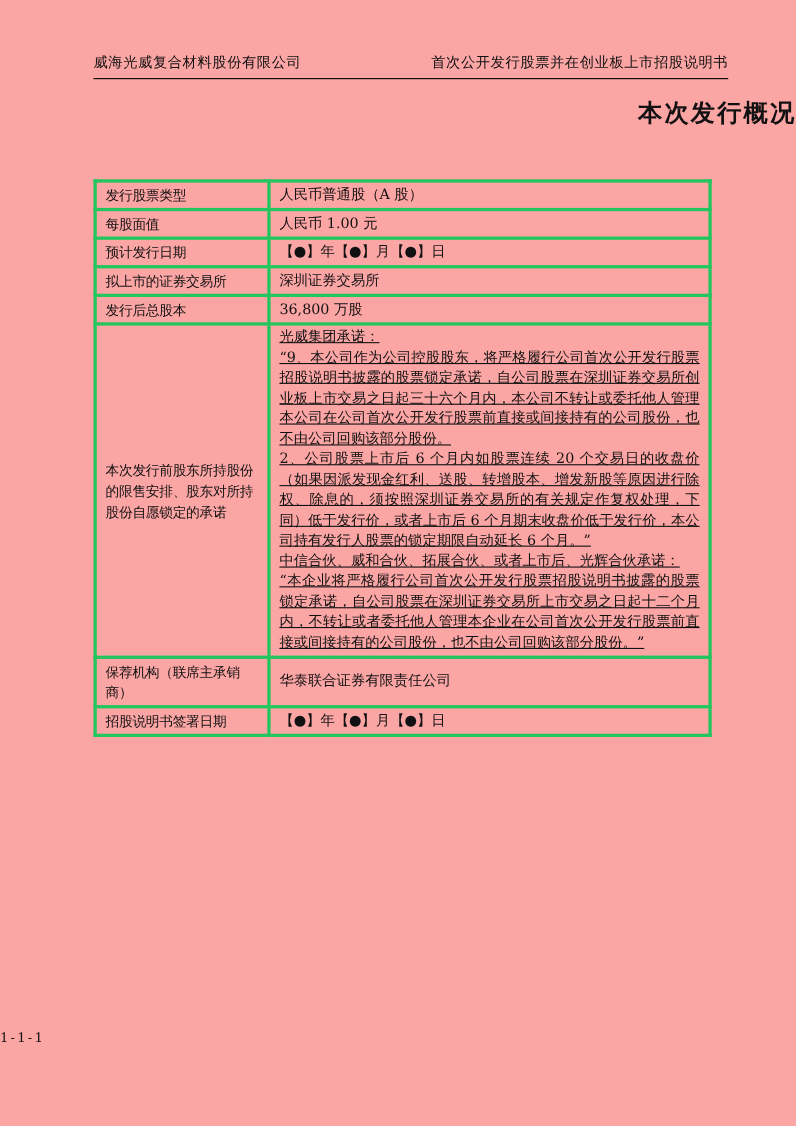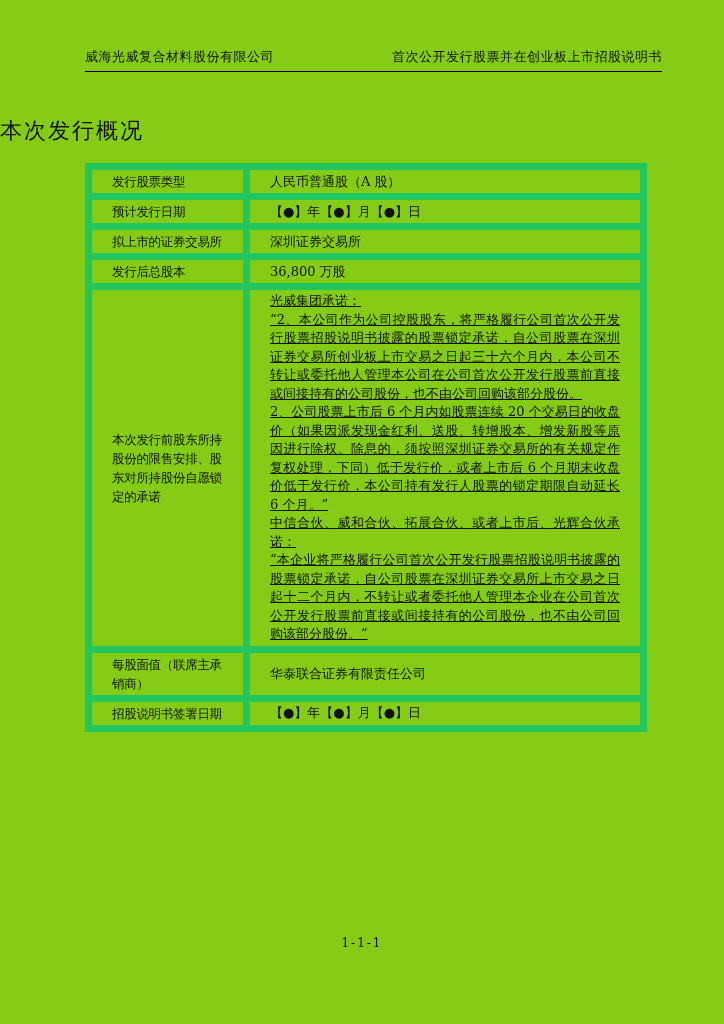--- a/index.html
+++ b/index.html
@@ -2,62 +2,62 @@
 <html><head>
 <meta charset="utf-8">
 <style>
   * { margin: 0; padding: 0; box-sizing: border-box; }
   html, body { background: #e8e8e8; }
   .page {
     position: relative;
     width: 724px;
     height: 1024px;
     margin: 0 auto;
-    background: #84cc16;
+    background: #fca5a5;
     color: #111111;
     font-family: "DejaVu Serif", "Liberation Serif", serif;
     overflow: hidden;
   }
   .page-header {
     position: absolute;
     top: 48px;
     left: 85px;
     right: 62px;
     display: flex;
     justify-content: space-between;
     align-items: flex-end;
     font-size: 13px;
     letter-spacing: 0.5px;
     padding-bottom: 5px;
     border-bottom: 1.5px solid #000;
   }
   .doc-title {
     position: absolute;
-    top: 116px;
+    top: 88px;
     left: 0;
     width: 100%;
-    text-align: left;
+    text-align: right;
     font-size: 22px;
-    font-weight: normal;
+    font-weight: bold;
     letter-spacing: 2px;
   }
   table.overview {
     position: absolute;
     top: 163px;
     left: 85px;
     width: 562px;
     border-collapse: collapse;
     table-layout: fixed;
     border: 2px solid #000;
     font-size: 13px;
   }
   table.overview td {
-    border: 7px solid #22c55e;
+    border: 3px solid #22c55e;
     vertical-align: middle;
-    padding: 2px 20px;
+    padding: 2px 8px;
     line-height: 18px;
   }
   table.overview td.label {
     width: 158px;
     font-size: 12.5px;
     letter-spacing: -0.3px;
     line-height: 19px;
   }
   table.overview tr.simple td { height: 25px; }
   table.overview tr.simple-sm td { height: 23px; }
@@ -66,21 +66,20 @@
     margin: 0;
     line-height: 18.5px;
     text-align: justify;
     text-decoration: underline;
   }
   .page-footer {
     position: absolute;
     top: 936px;
     left: 0;
     width: 100%;
-    text-align: center;
     font-size: 12px;
     letter-spacing: 2px;
   }
 </style>
 </head>
 <body>
 
 <div class="page">
 
   <div class="page-header">
@@ -90,43 +89,47 @@
 
   <div class="doc-title">本次发行概况</div>
 
   <table class="overview">
     <tbody>
       <tr class="simple">
         <td class="label">发行股票类型</td>
         <td class="value">人民币普通股（A 股）</td>
       </tr>
       <tr class="simple">
+        <td class="label">每股面值</td>
+        <td class="value">人民币 1.00 元</td>
+      </tr>
+      <tr class="simple">
         <td class="label">预计发行日期</td>
         <td class="value">【●】年【●】月【●】日</td>
       </tr>
       <tr class="simple">
         <td class="label">拟上市的证券交易所</td>
         <td class="value">深圳证券交易所</td>
       </tr>
       <tr class="simple">
         <td class="label">发行后总股本</td>
         <td class="value">36,800 万股</td>
       </tr>
       <tr>
         <td class="label">本次发行前股东所持股份的限售安排、股东对所持股份自愿锁定的承诺</td>
         <td class="value commitments">
           <p>光威集团承诺：</p>
-          <p>“2、本公司作为公司控股股东，将严格履行公司首次公开发行股票招股说明书披露的股票锁定承诺，自公司股票在深圳证券交易所创业板上市交易之日起三十六个月内，本公司不转让或委托他人管理本公司在公司首次公开发行股票前直接或间接持有的公司股份，也不由公司回购该部分股份。</p>
+          <p>“9、本公司作为公司控股股东，将严格履行公司首次公开发行股票招股说明书披露的股票锁定承诺，自公司股票在深圳证券交易所创业板上市交易之日起三十六个月内，本公司不转让或委托他人管理本公司在公司首次公开发行股票前直接或间接持有的公司股份，也不由公司回购该部分股份。</p>
           <p>2、公司股票上市后 6 个月内如股票连续 20 个交易日的收盘价（如果因派发现金红利、送股、转增股本、增发新股等原因进行除权、除息的，须按照深圳证券交易所的有关规定作复权处理，下同）低于发行价，或者上市后 6 个月期末收盘价低于发行价，本公司持有发行人股票的锁定期限自动延长 6 个月。”</p>
           <p>中信合伙、威和合伙、拓展合伙、或者上市后、光辉合伙承诺：</p>
           <p>“本企业将严格履行公司首次公开发行股票招股说明书披露的股票锁定承诺，自公司股票在深圳证券交易所上市交易之日起十二个月内，不转让或者委托他人管理本企业在公司首次公开发行股票前直接或间接持有的公司股份，也不由公司回购该部分股份。”</p>
         </td>
       </tr>
       <tr class="simple-sm">
-        <td class="label">每股面值（联席主承销商）</td>
+        <td class="label">保荐机构（联席主承销商）</td>
         <td class="value">华泰联合证券有限责任公司</td>
       </tr>
       <tr class="simple-sm">
         <td class="label">招股说明书签署日期</td>
         <td class="value">【●】年【●】月【●】日</td>
       </tr>
     </tbody>
   </table>
 
   <div class="page-footer">1-1-1</div>

